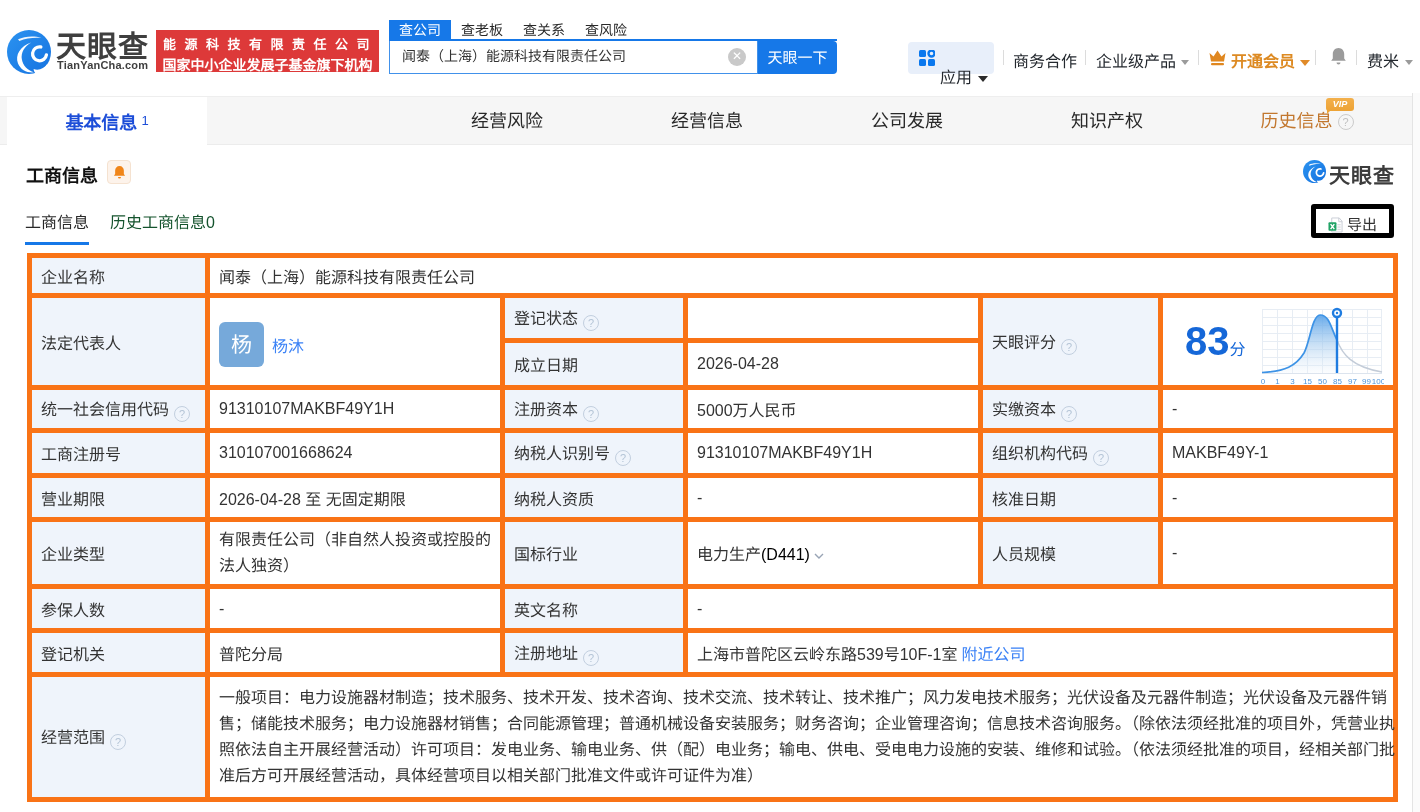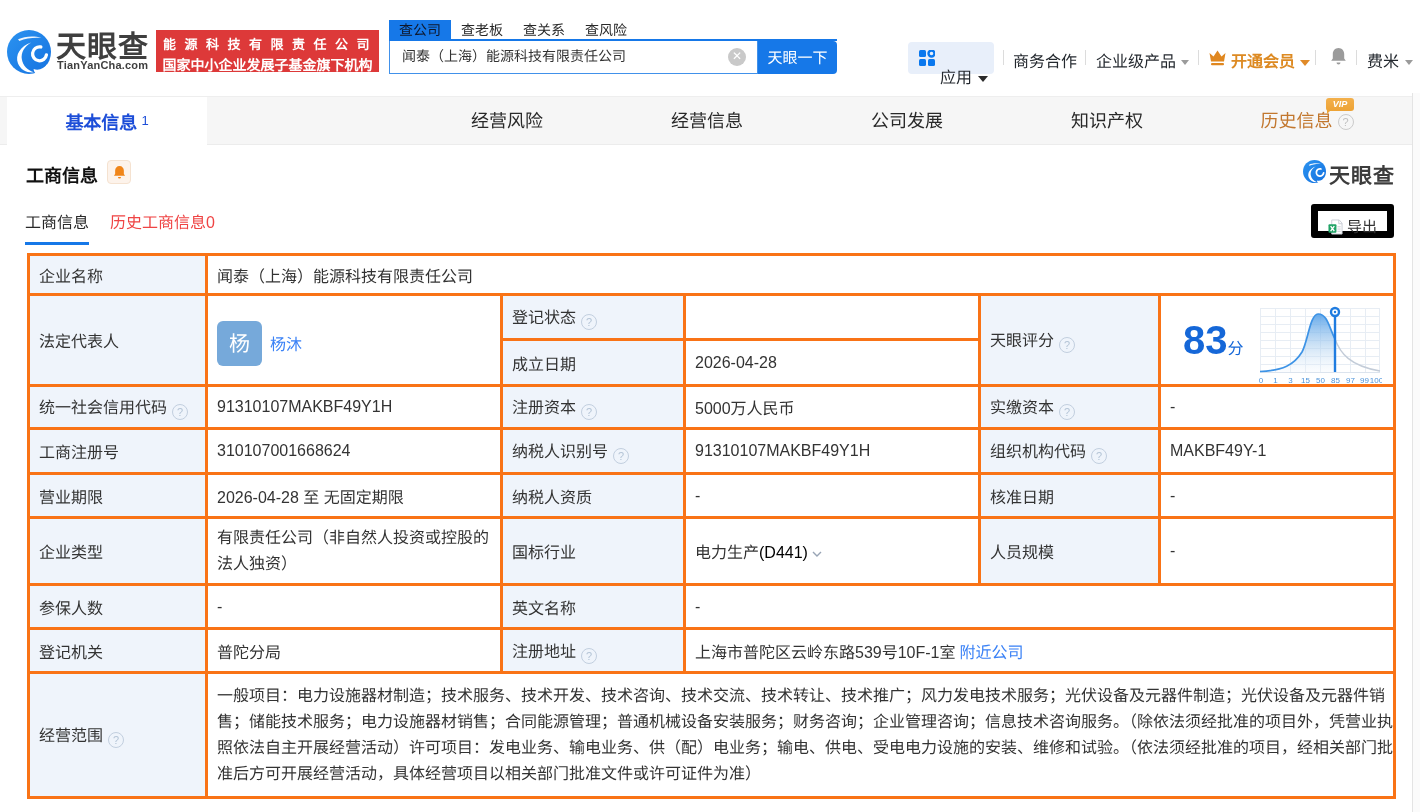--- a/index.html
+++ b/index.html
@@ -10,21 +10,21 @@
 
 #hdr { position:absolute; left:0; top:0; width:1420px; height:96px; background:#fff; }
 #logoTxt { left:56px; top:22px; font-size:30px; font-weight:bold; color:#3f3f3f; letter-spacing:1px; }
 #logoSub { left:57px; top:59px; font-size:11px; font-weight:bold; color:#3f3f3f; letter-spacing:0.2px; }
 #redbox { left:156px; top:30px; width:223px; height:42px; background:#dd3939; color:#fff; font-weight:bold; text-align:center; }
 #redbox .l1 { font-size:13px; letter-spacing:8.5px; margin-top:4px; text-indent:6px;}
 #redbox .l2 { font-size:14px; letter-spacing:0px; margin-top:1px; }
 
 .stabs { left:389px; top:20px; height:20px; font-size:14px; }
 .stab { display:inline-block; vertical-align:top; line-height:20px; padding:0 10px; color:#292929; }
-.stab.on { background:#1678e8; color:#0f172a; }
+.stab.on { background:#1678e8; color:#ffffff; }
 .stab + .stab { margin-left:0; }
 #sline { left:389px; top:39px; width:448px; height:2px; background:#1678e8; }
 #sinput { left:389px; top:41px; width:369px; height:33px; background:#fff; border:1px solid #4191ea; border-top:none; line-height:31px; padding-left:12px; font-size:14px; color:#333; }
 #sclear { left:728px; top:48px; width:18px; height:18px; border-radius:50%; background:#c9c9c9; color:#fff; text-align:center; line-height:17px; font-size:12px; }
 #sbtn { left:758px; top:41px; width:79px; height:33px; background:#1678e8; color:#ffffff; font-size:15px; text-align:center; line-height:33px; border-radius:0 4px 4px 0; }
 
 #appbox { left:908px; top:42px; width:86px; height:32px; background:#e8effa; border-radius:4px; }
 .hmenu { font-size:16px; color:#24292f; }
 .hsep { position:absolute; top:50px; width:1px; height:15px; background:#dcdcdc; }
 .caret { display:inline-block; width:0; height:0; border-left:5px solid transparent; border-right:5px solid transparent; border-top:6px solid #2b2b2b; vertical-align:middle; }
@@ -36,26 +36,26 @@
 .ntab { position:absolute; top:0; width:200px; height:48px; line-height:48px; text-align:center; font-size:18px; color:#292929; }
 .ntab.on { background:#fff; color:#1d4ed8; font-weight:bold; height:49px; }
 #scrollbar { position:absolute; left:1412px; top:93px; width:8px; height:719px; background:#fbfbfb; border-left:1px solid #e4e4e4; }
 
 
 #secTitle { left:26px; top:161px; font-size:18px; font-weight:bold; color:#111; }
 #bellChip { left:107px; top:160px; width:24px; height:24px; background:#fdf3eb; border:1px solid #f5e2d0; border-radius:4px; text-align:center; }
 #miniLogoTxt { left:1329px; top:159px; font-size:21px; font-weight:bold; color:#3c3c3c; letter-spacing:1px; }
 #subtabs { left:25px; top:209px; font-size:16px; }
 #subtab1 { color:#292929; display:inline-block; padding-bottom:9px; border-bottom:3px solid #1678e8; }
-#subtab2 { color:#ef4444; margin-left:21px;margin-top:40px; }
-#exportBtn { left:1311px; top:204px; width:83px; height:34px; border:7px solid #000000; border-radius:3px; background:#fff; line-height:32px; text-align:center; font-size:15px; color:#333; }
+#subtab2 { color:#14532d; margin-left:21px;margin-top:40px; }
+#exportBtn { left:1311px; top:204px; width:83px; height:34px; border:5px solid #000000; border-radius:3px; background:#fff; line-height:32px; text-align:center; font-size:15px; color:#333; }
 
 
 #tbl { position:absolute; left:27px; top:253px; border-collapse:collapse; table-layout:fixed; width:1366px; }
-#tbl td { border:3px solid #f97316; font-size:16px; color:#333; padding:4px 8px 4px 9px; vertical-align:middle; word-break:break-all; }
+#tbl td { border:5px solid #f97316; font-size:16px; color:#333; padding:4px 8px 4px 9px; vertical-align:middle; word-break:break-all; }
 #tbl td.lb { background:#eff4fb; }
 .qm { display:inline-block; width:16px; height:16px; line-height:15px; border:1px solid #c2cfdf; border-radius:50%; color:#b4c4d6; font-size:11px; text-align:center; vertical-align:-3px; margin-left:5px; }
 .lnk { color:#3b82f6; text-decoration:none; }
 .gray { color:#000000; }
 </style>
 </head>
 <body>
 <div id="page">
 <svg width="0" height="0" style="position:absolute">
       <defs>

